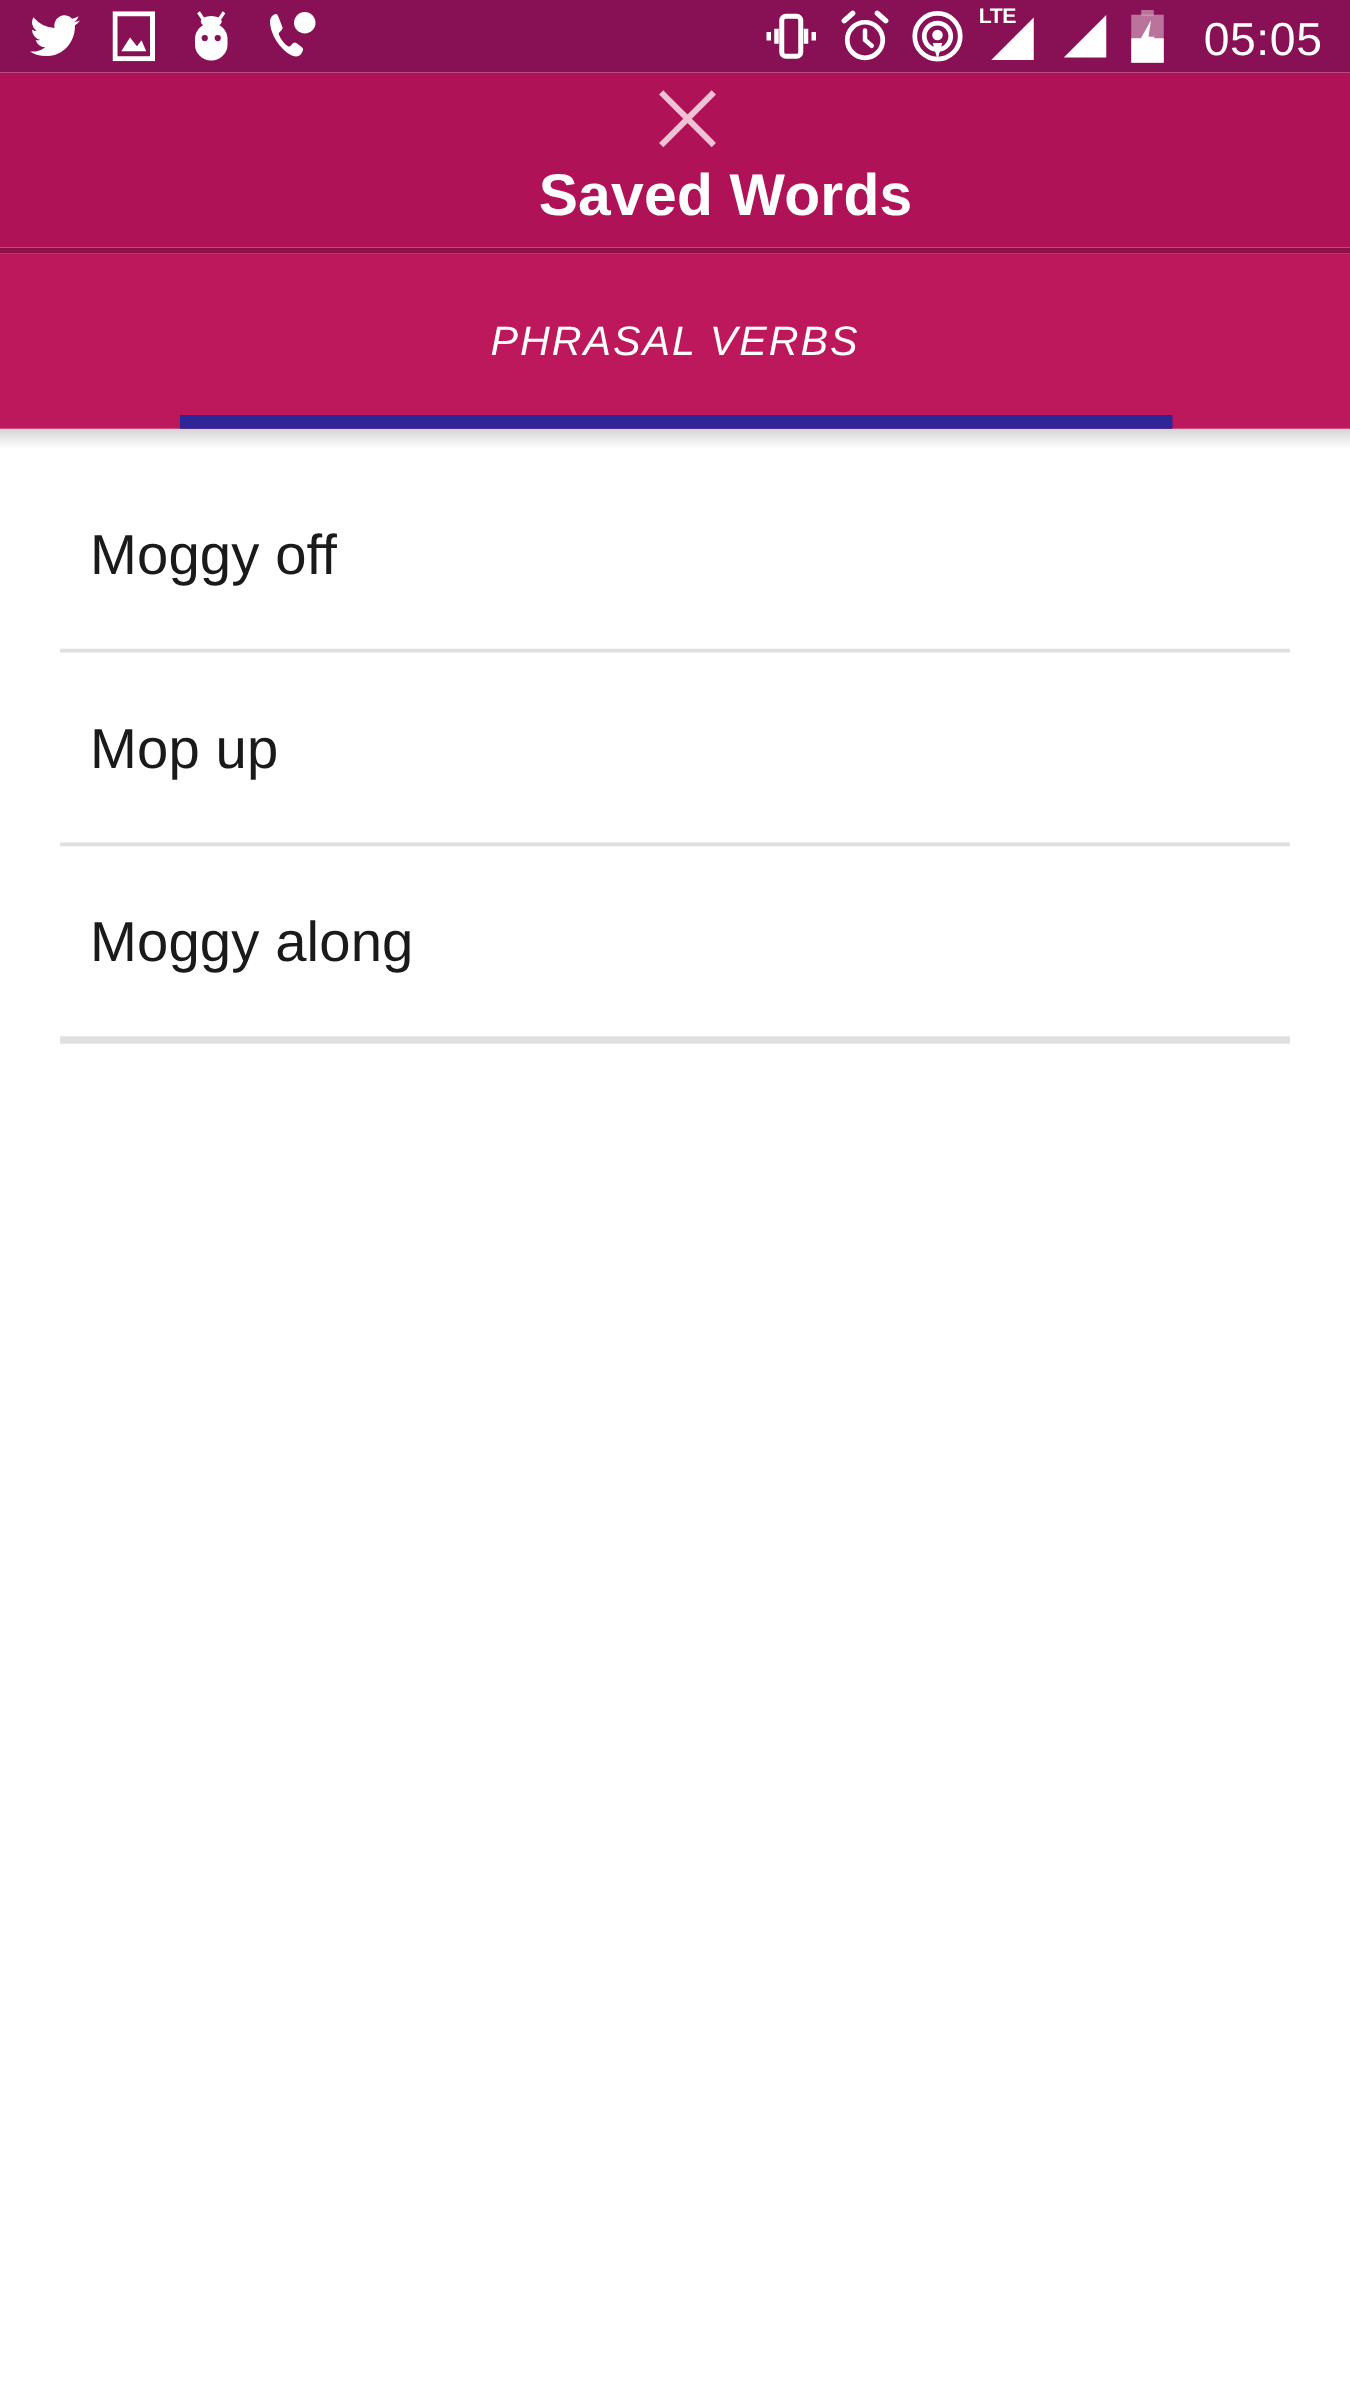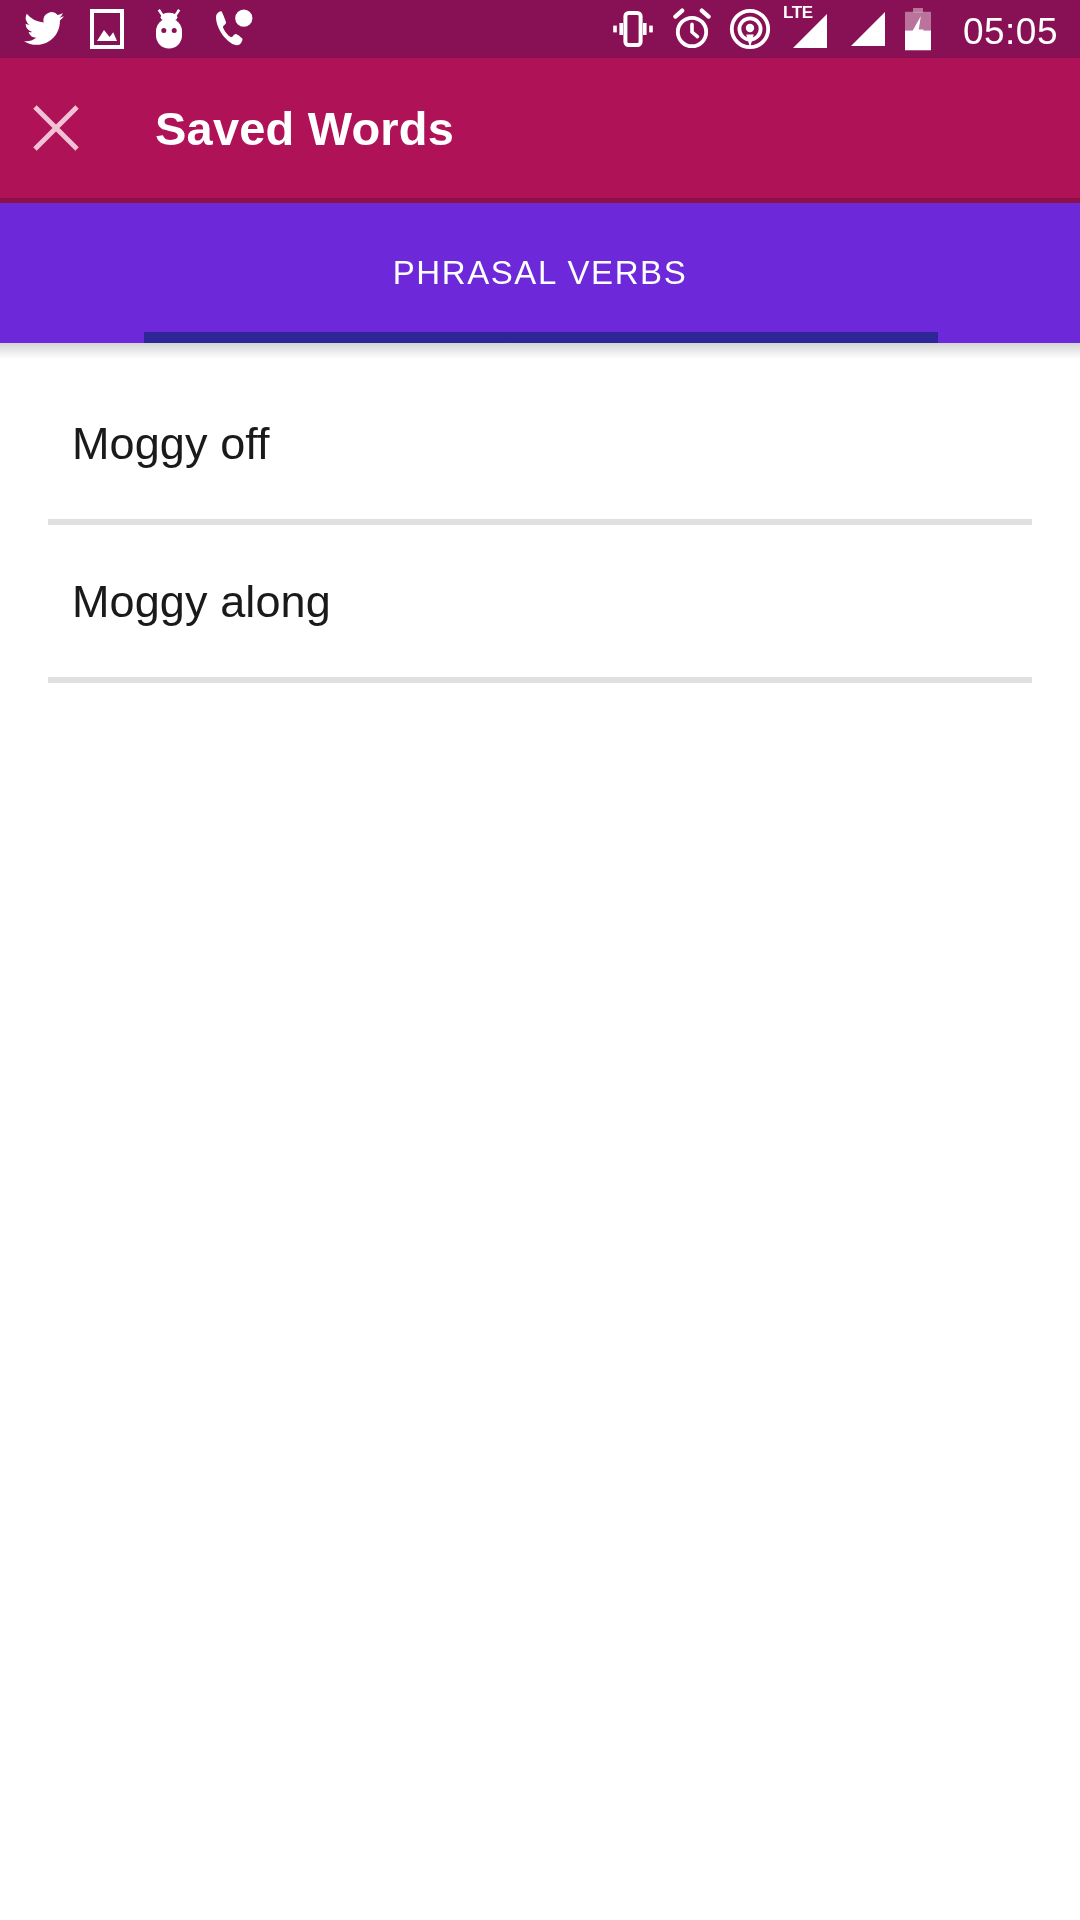--- a/index.html
+++ b/index.html
@@ -38,20 +38,21 @@
     line-height:1;
   }
 
   
   .app-bar{
     position:relative;
     width:1080px; height:140px;
     background:#b01257;
     display:flex; align-items:center;
     padding-left:19px;
+    flex-direction:column;
   }
   .close-btn{
     width:74px; height:74px;
     display:flex; align-items:center; justify-content:center;
     cursor:pointer;
     flex:0 0 auto;
   }
   .app-title{
     color:#ffffff;
     font-size:47px;
@@ -62,22 +63,22 @@
   }
   .bar-divider{
     width:1080px; height:5px;
     background:#8e1049;
   }
 
   
   .tab-bar{
     position:relative;
     width:1080px; height:140px;
-    background:#6d28d9;
-    display:flex; align-items:center; justify-content:center;
+    background:#be185d;
+    display:flex; align-items:center; justify-content:center;font-style:italic;
   }
   .tab-item{
     color:#ffffff;
     font-size:33px;
     font-weight:400;
     letter-spacing:1.6px;
     cursor:pointer;
     user-select:none;
   }
   .tab-indicator{
@@ -240,20 +241,23 @@
 
   <div class="content-shadow"></div>
 
   <div class="list">
 
     <div class="list-row">
       <span class="list-label">Moggy off</span>
     </div>
     <div class="list-divider"></div>
 
+    <div class="list-row">
+      <span class="list-label">Mop up</span>
+    </div>
     <div class="list-divider"></div>
 
     <div class="list-row">
       <span class="list-label">Moggy along</span>
     </div>
     <div class="list-divider"></div>
 
     <div class="list-divider"></div>
 
   </div>

